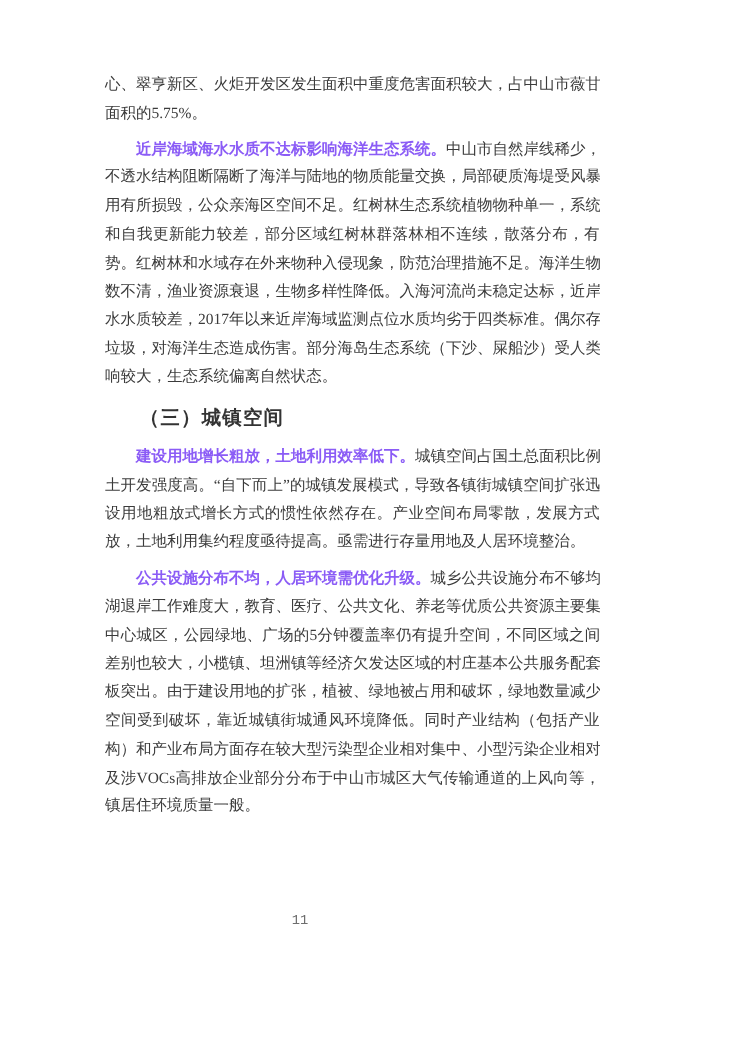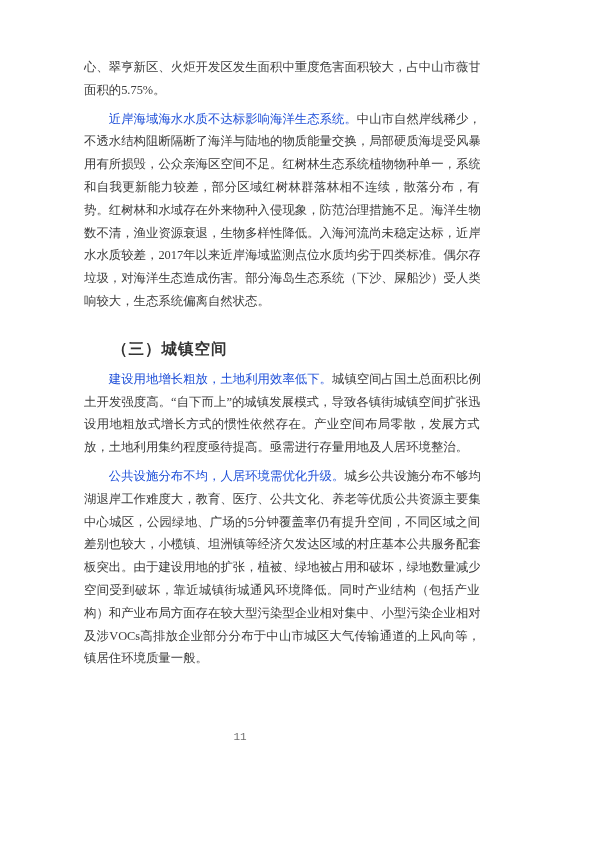--- a/index.html
+++ b/index.html
@@ -27,26 +27,26 @@
     line-height: 22.8px;
     color: #3b3b3b;
     text-align: justify;
     text-indent: 2em;
     word-break: break-all;
   }
   .para.no-indent {
     text-indent: 0;
   }
   .lead {
-    font-weight: normal;
-    color: #1d4ed8;
+    font-weight: bold;
+    color: #8b5cf6;
     margin-top: 48px;
   }
   .heading {
-    margin: 24px 0 7px 0;
+    margin: 10px 0 7px 0;
     font-size: 15.5px;
     line-height: 24px;
     font-weight: bold;
     color: #333333;
     text-indent: 1.8em;
     letter-spacing: 1px;
   }
   .page-number {
     position: absolute;
     left: 0;

